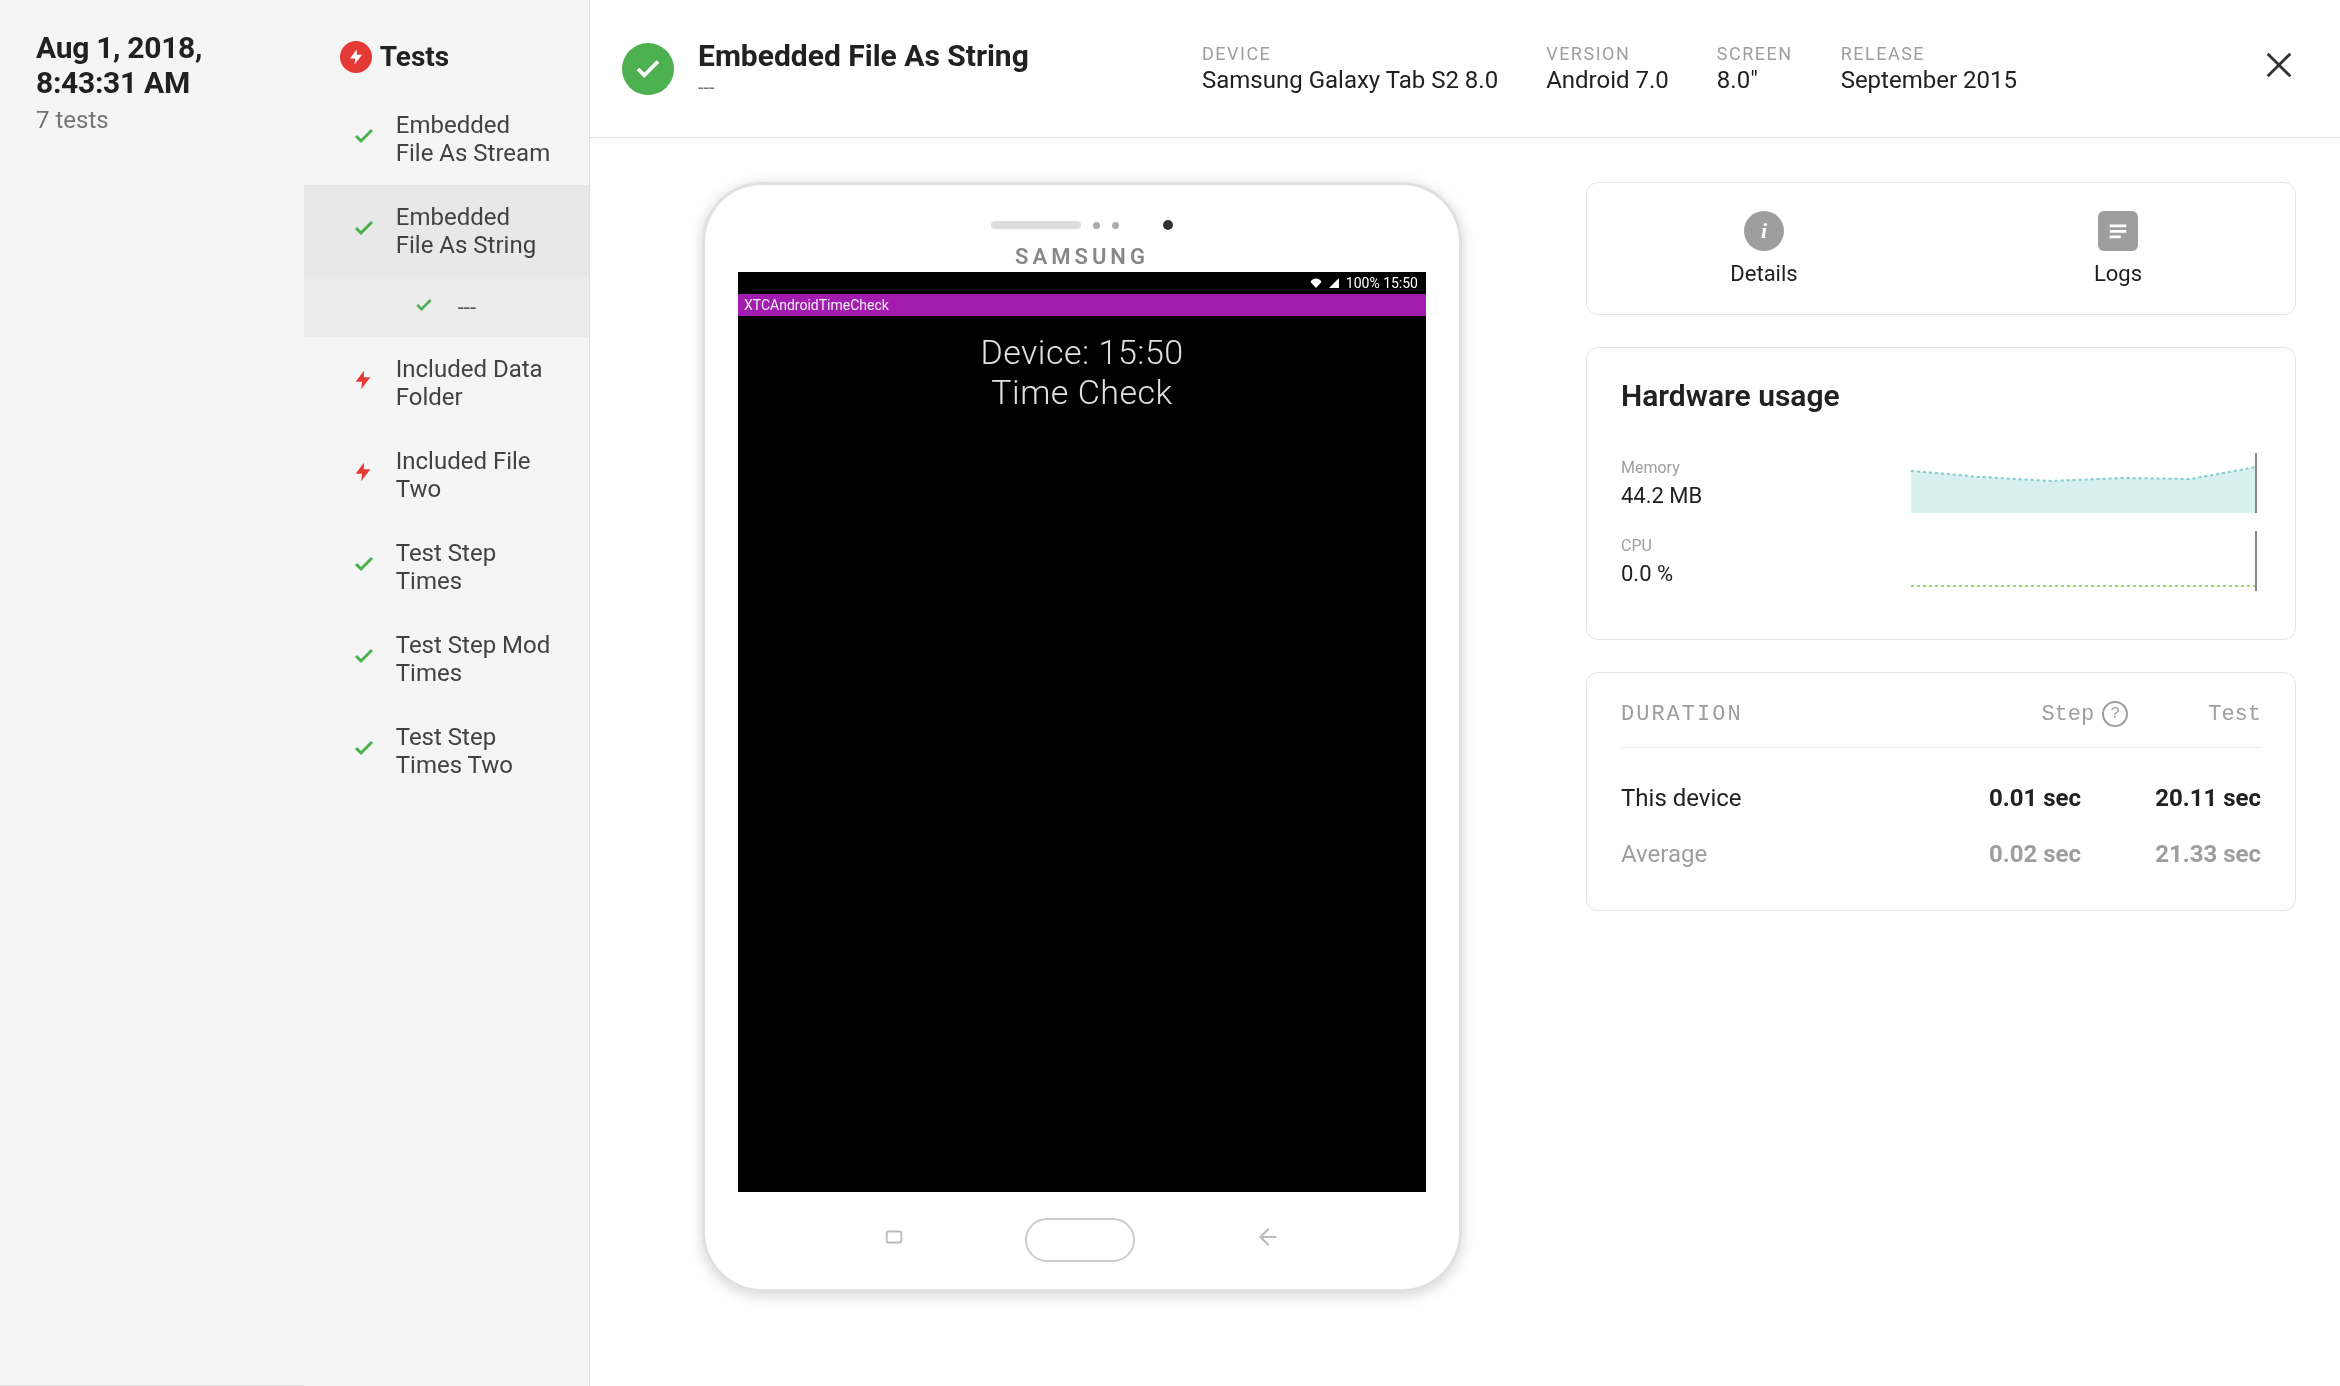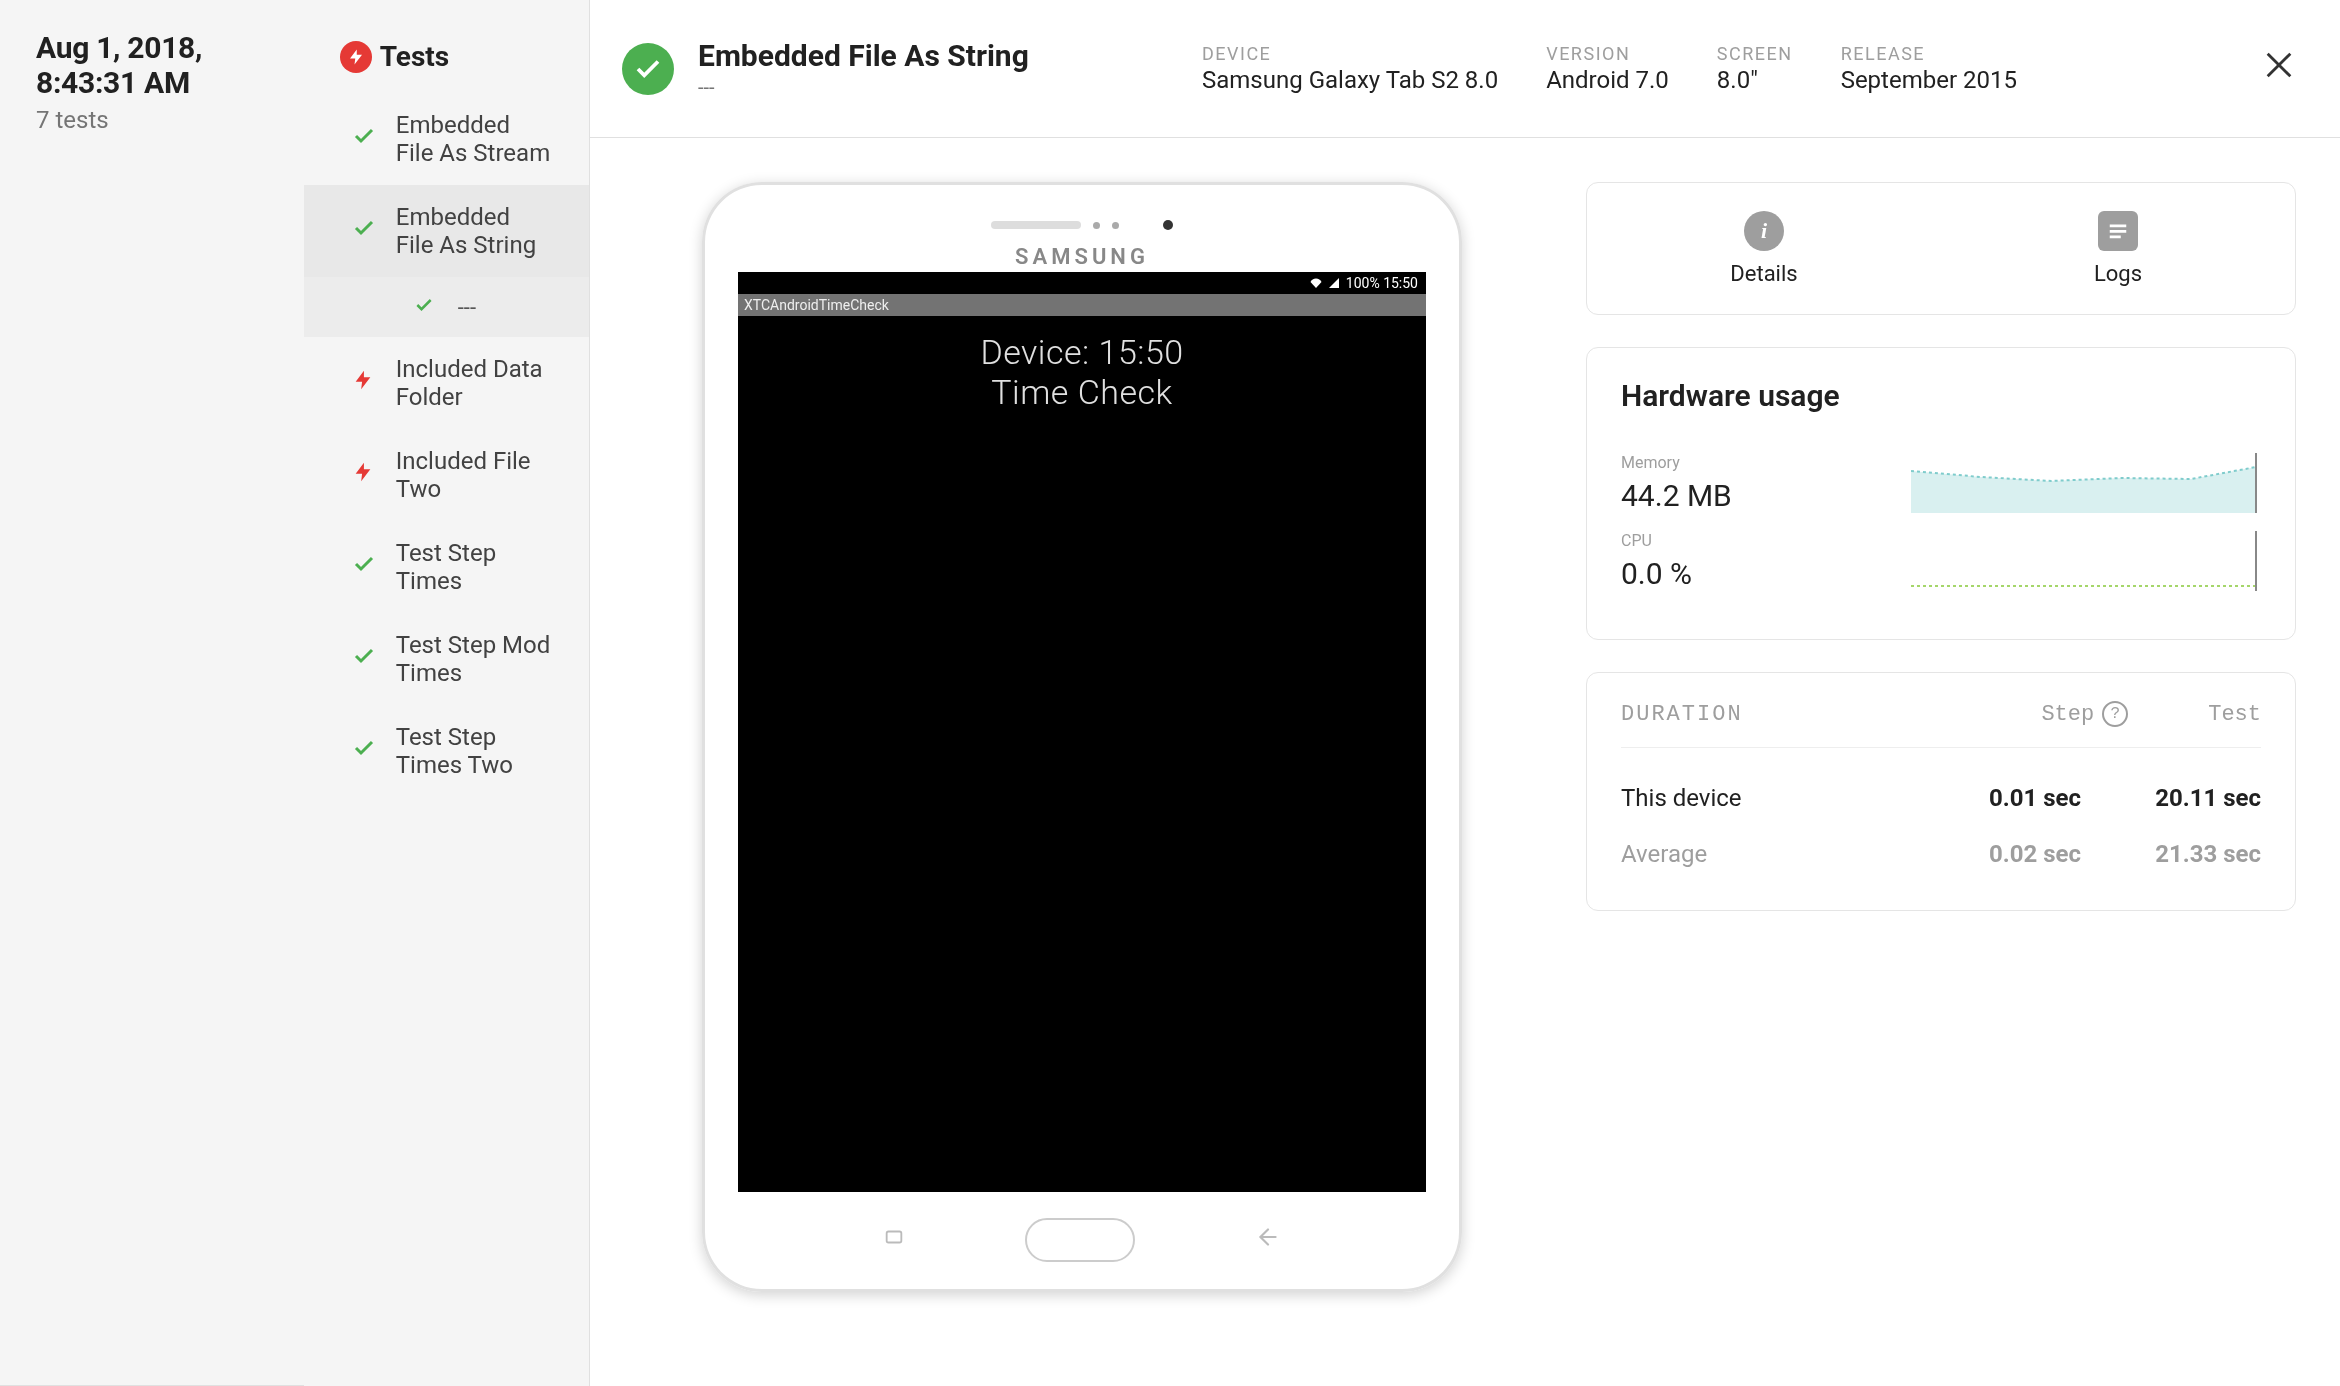--- a/index.html
+++ b/index.html
@@ -232,21 +232,21 @@
   color: #fff;
   font-size: 14px;
   padding: 3px 8px;
   text-align: right;
   display: flex;
   justify-content: flex-end;
   align-items: center;
   gap: 6px;
 }
 .app-bar {
-  background: #737373;
+  background: #a21caf;
   color: #eee;
   font-size: 14px;
   padding: 3px 6px;
 }
 .screen-content {
   text-align: center;
   color: #e0e0e0;
   font-size: 34px;
   padding-top: 16px;
   font-weight: 300;
@@ -340,21 +340,21 @@
 .metric-text {
   display: flex;
   flex-direction: column;
   gap: 6px;
 }
 .metric-label {
   font-size: 16px;
   color: #9e9e9e;
 }
 .metric-value {
-  font-size: 30px;
+  font-size: 22px;
   color: #212121;
 }
 .spark {
   width: 350px;
   height: 60px;
 }
 .dur-card {
   padding: 28px 34px;
 }
 .dur-header {

